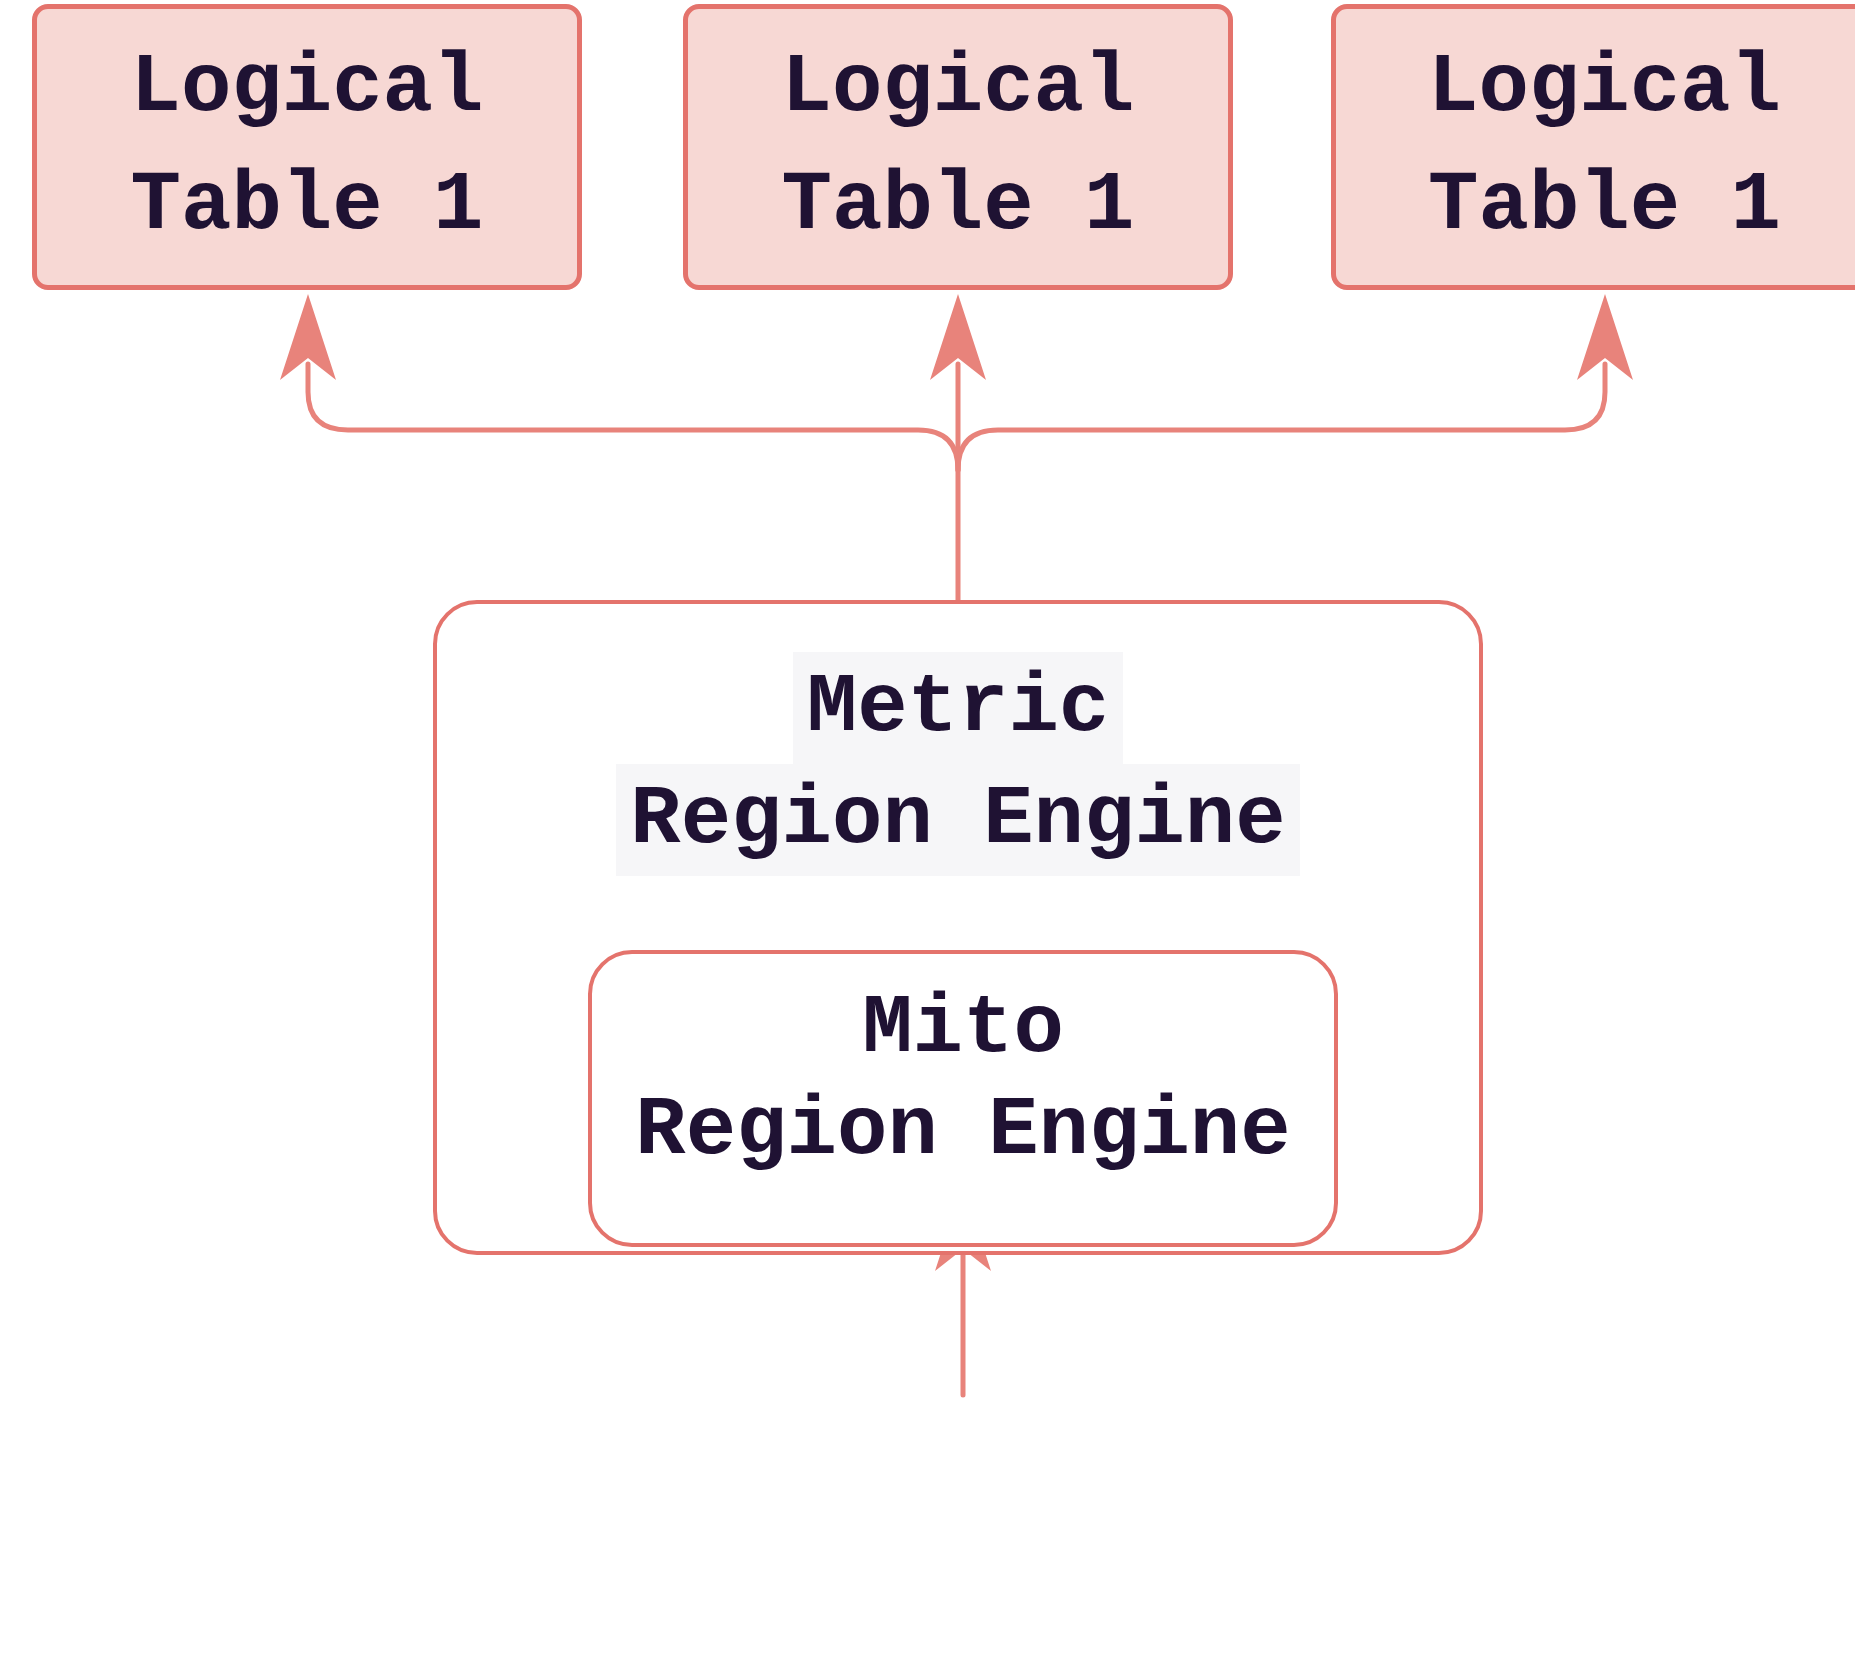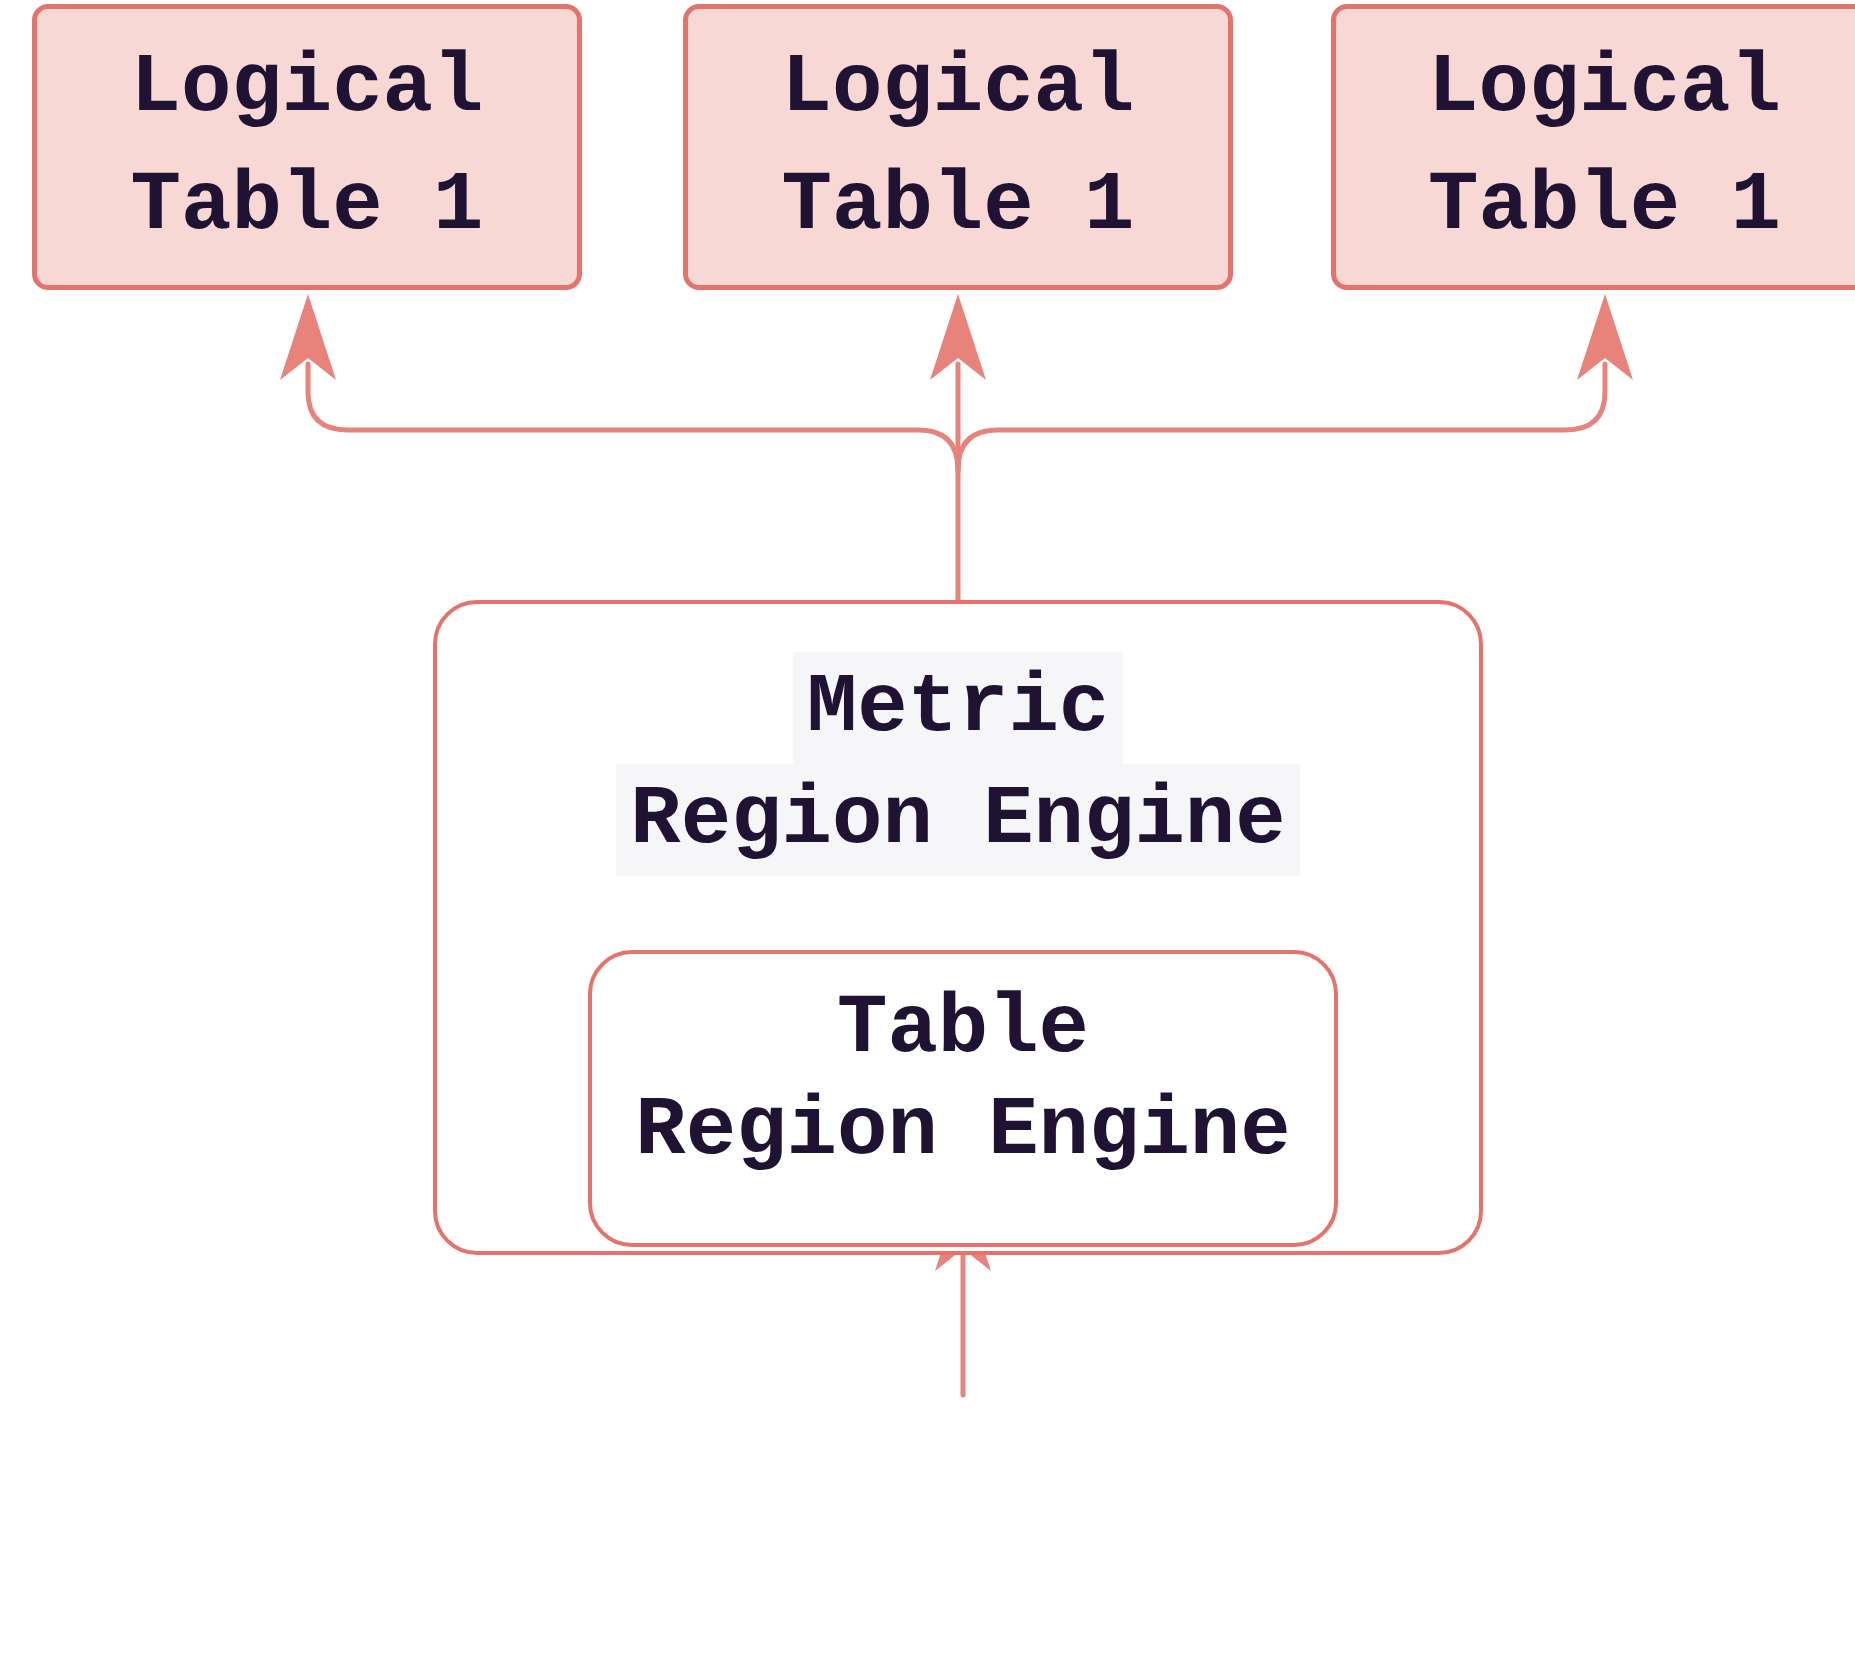--- a/index.html
+++ b/index.html
@@ -110,18 +110,18 @@
     <span class="line">Logical</span>
     <span class="line">Table 1</span>
   </div>
 
   <div class="node engine-node" id="metric">
     <span class="line hl">Metric</span>
     <span class="line hl">Region Engine</span>
   </div>
 
   <div class="node engine-node" id="mito">
-    <span class="line">Table</span>
+    <span class="line">Mito</span>
     <span class="line">Region Engine</span>
   </div>
 
 
 </div>
 
 </body></html>

